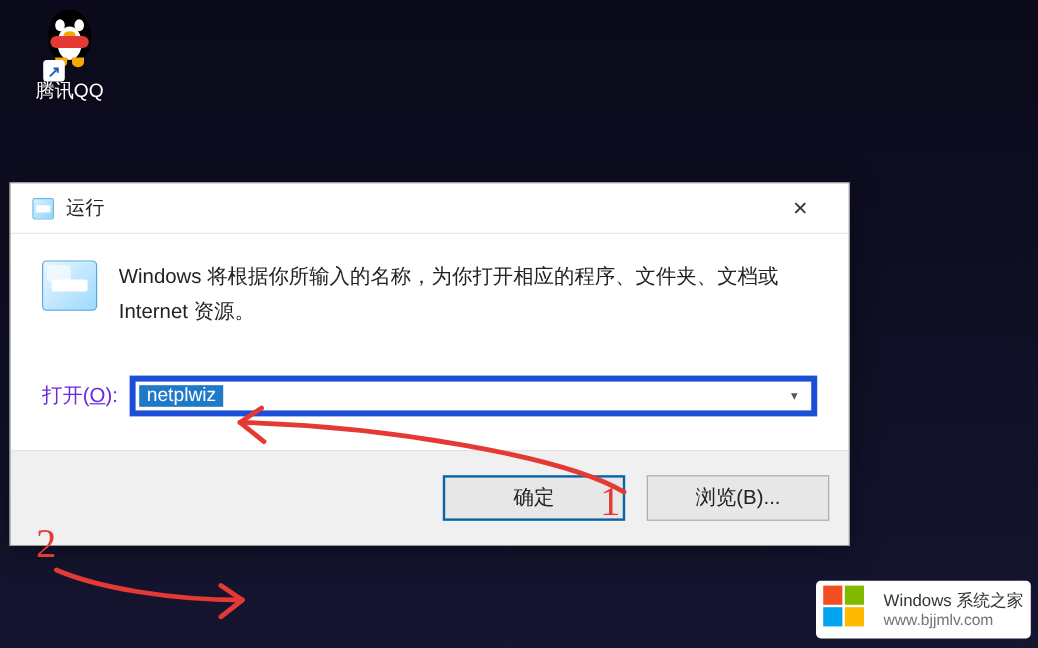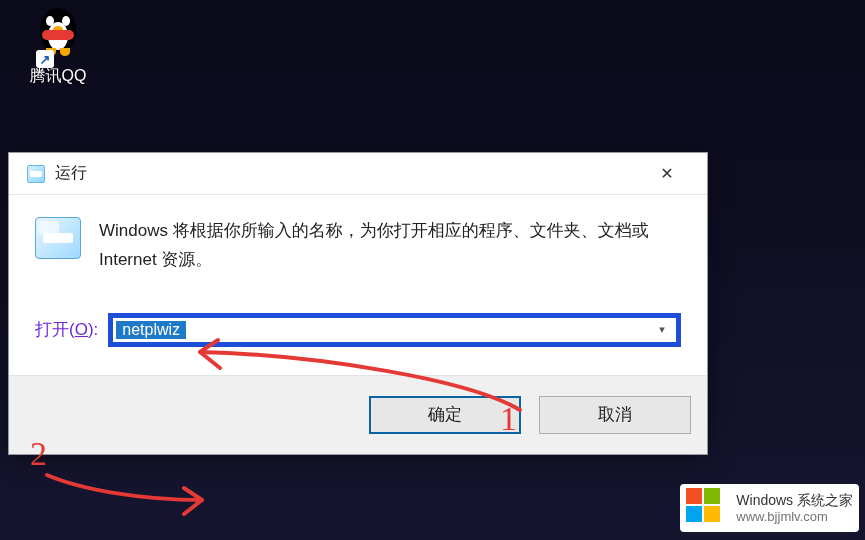--- a/index.html
+++ b/index.html
@@ -104,21 +104,21 @@
         <div class="open-label"><span>打开(</span><u>O</u><span>):</span></div>
         <div class="combo">
           <span class="combo-selected">netplwiz</span>
           <input class="combo-input" value="netplwiz" style="">
           <div class="combo-arrow">▾</div>
         </div>
       </div>
     </div>
     <div class="btn-bar">
       <button class="btn default">确定</button>
-      <button class="btn">取消</button>
+      <button class="btn">浏览(B)...</button>
     </div>
   </div>
 
   <svg class="anno arrow1" width="360" height="90">
     <path d="M350,80 C300,50 150,25 30,22" stroke="#e53935" stroke-width="4" fill="none" stroke-linecap="round"></path>
     <path d="M30,22 L48,10 M30,22 L50,38" stroke="#e53935" stroke-width="4" fill="none" stroke-linecap="round"></path>
   </svg>
   <div class="num1">1</div>
 
   <div class="num2">2</div>

